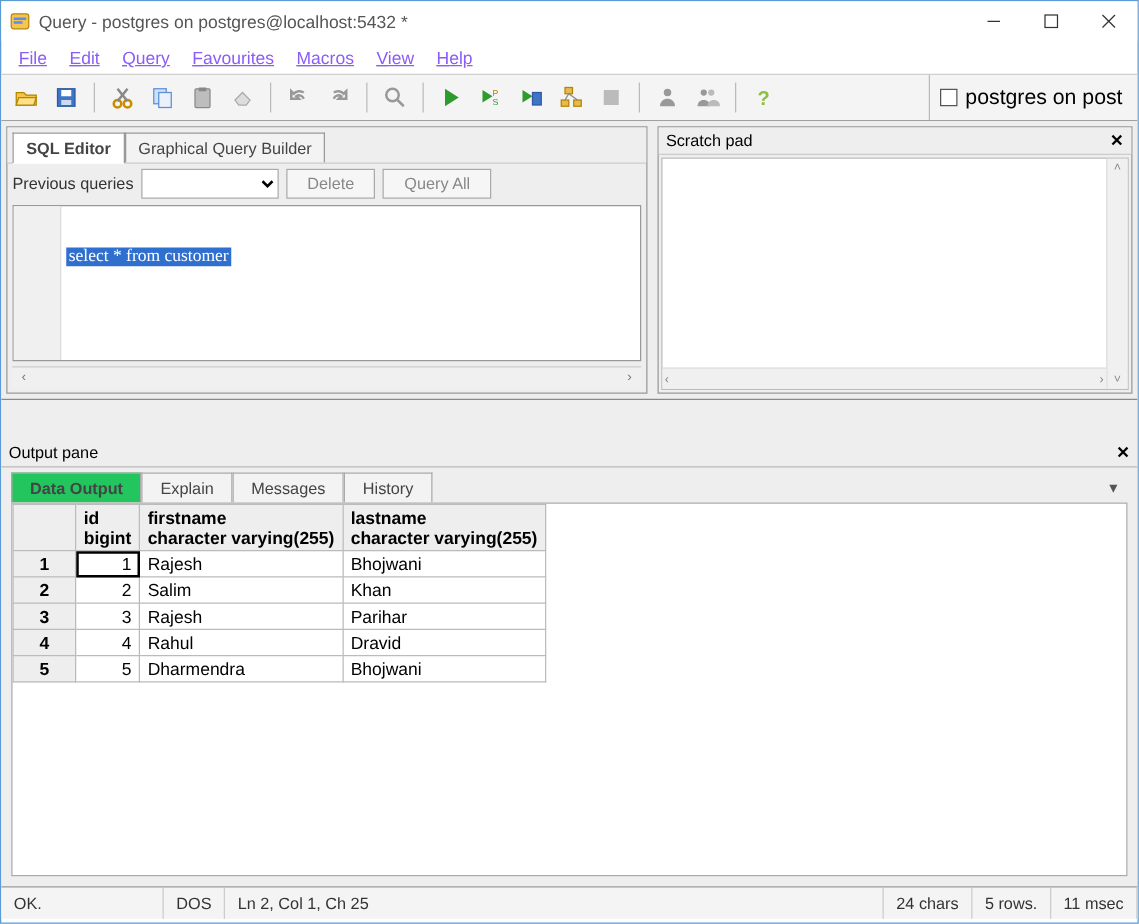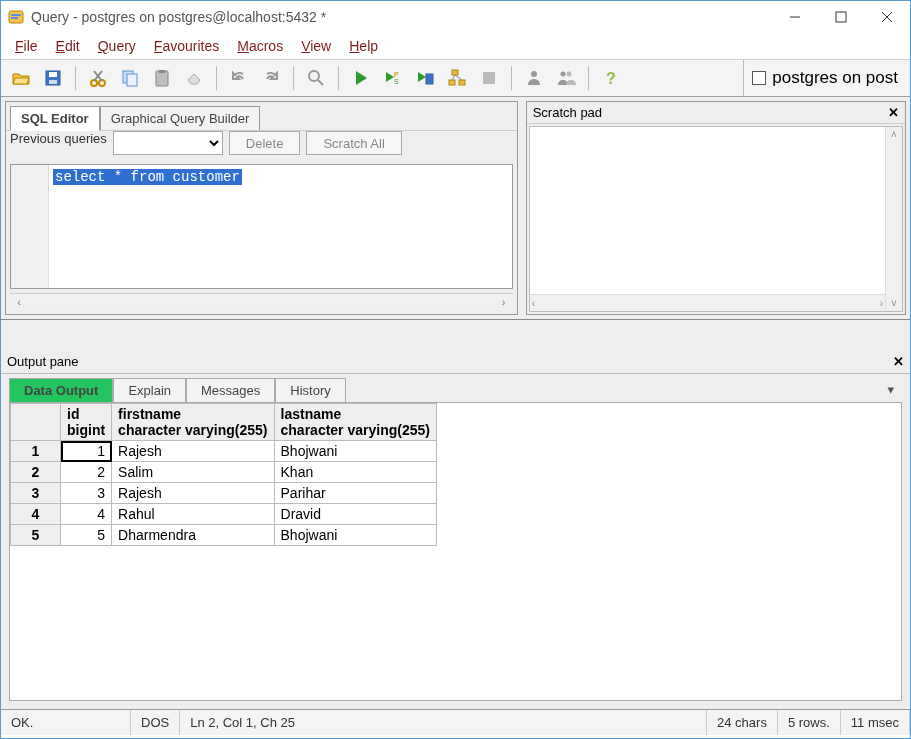--- a/index.html
+++ b/index.html
@@ -41,21 +41,22 @@
 .menubar {
   height: 26px;
   display:flex;
   align-items:center;
   padding: 0 6px;
   gap: 2px;
   font-size: 14px;
 }
 .menuitem {
   padding: 2px 8px;
-  color:#7f1d1d;
+  color:#8b5cf6;
+  text-decoration:underline;
 }
 .menuitem .u { text-decoration: underline; }
 
 .toolbar {
   height: 38px;
   border-top:1px solid #d0d0d0;
   border-bottom:1px solid #a0a0a0;
   background:#f4f4f4;
   display:flex;
   align-items:center;
@@ -113,21 +114,21 @@
 }
 .tab.active {
   background:#fff;
   font-weight:bold;
   border-bottom:1px solid #fff;
   position:relative;
   top:1px;
 }
 .prevrow {
   display:flex;
-  align-items:flex-start;
+  align-items:center;
   height:32px;
   padding:0 4px;
   gap:6px;
   border-top:1px solid #ccc;
 }
 .prevrow .lab { font-size:13px; color:#333; }
 .prevrow select {
   width:110px;height:24px;
   background:#fff;border:1px solid #aaa;
 }
@@ -141,23 +142,24 @@
   border:1px solid #999;
   margin:2px 4px 4px 4px;
   background:#fff;
   display:flex;
   position:relative;
 }
 .gutter { width:38px;background:#f0f0f0;border-right:1px solid #ddd; }
 .codearea {
   flex:1;
   padding:4px;
-  font-family:Liberation Mono, monospace;
+  font-family:Liberation Serif, serif;
   font-size:14px;
   position:relative;
+  margin-top:29px;
 }
 .codearea .sel {
   background:#2f6fd0;color:#fff;padding:0 2px;
 }
 .hscroll {
   height:17px;
   background:#f0f0f0;border-top:1px solid #ccc;
   display:flex;align-items:center;justify-content:space-between;
   padding:0 2px;font-size:11px;color:#777;
   margin:0 4px 4px 4px;
@@ -420,21 +422,21 @@
 
   <div class="panel left">
     <div class="tabrow">
       <div class="tab active">SQL Editor</div>
       <div class="tab">Graphical Query Builder</div>
     </div>
     <div class="prevrow">
       <span class="lab">Previous queries</span>
       <select></select>
       <button disabled="">Delete</button>
-      <button disabled="">Scratch All</button>
+      <button disabled="">Query All</button>
     </div>
     <div class="editor">
       <div class="gutter"></div>
       <div class="codearea">
         <span class="sel">select * from customer</span>
       </div>
     </div>
     <div class="hscroll">
       <span class="arrow">‹</span>
         <span class="arrow">›</span>

